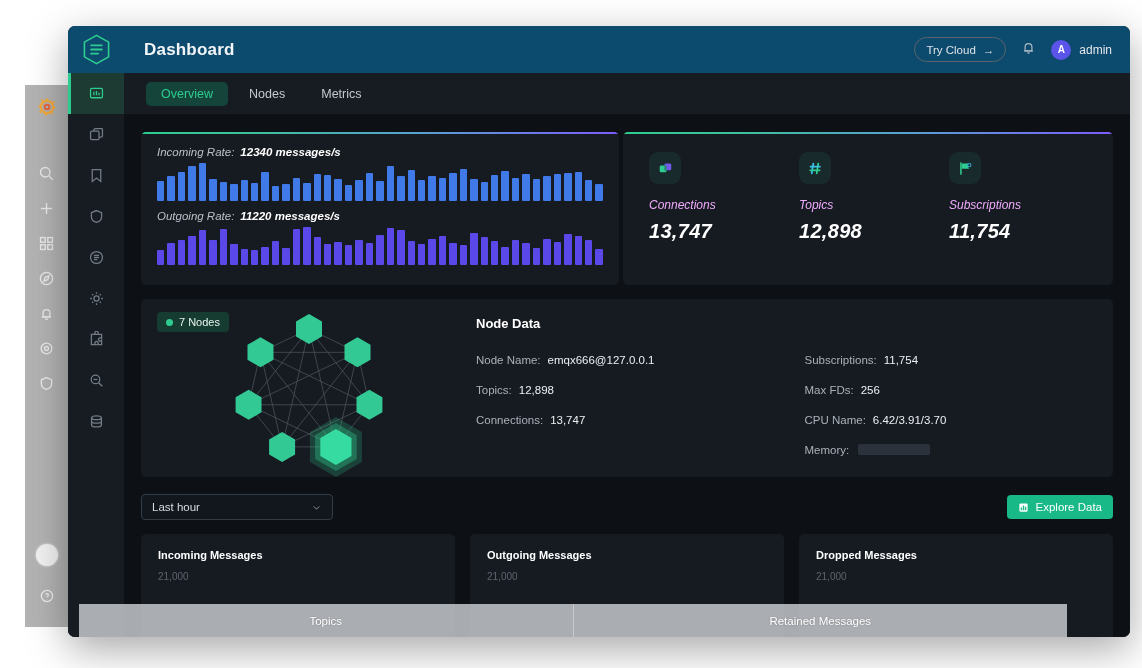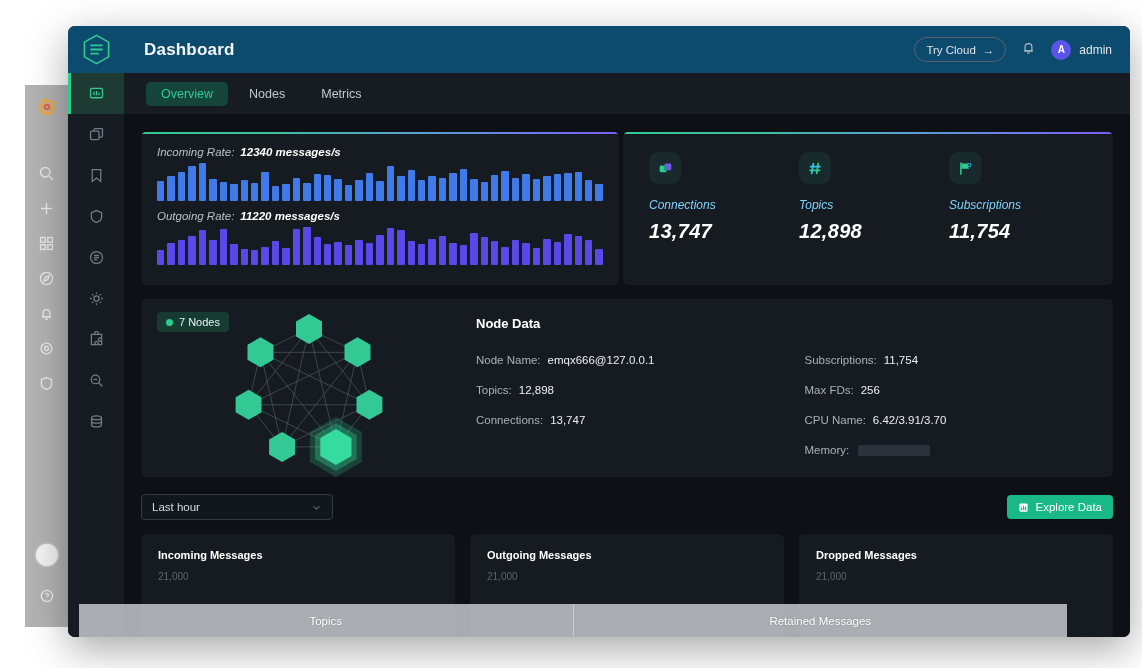--- a/index.html
+++ b/index.html
@@ -145,21 +145,21 @@
   .spark.outgoing i { background: #5b48e8; }
 
   .stats-grid { display: flex; padding-left: 26px; }
   .stat { width: 150px; }
   .stat-ico {
     width: 32px; height: 32px; border-radius: 9px;
     background: rgba(46,204,143,.09);
     display: flex; align-items: center; justify-content: center;
     margin-bottom: 14px;
   }
-  .stat-label { font-size: 12px; color: #7dd3fc; margin-bottom: 8px; }
+  .stat-label { font-size: 12px; color: #f0abfc; margin-bottom: 8px; }
   .stat-value { font-size: 20px; color: #ffffff; font-weight: bold; letter-spacing: .3px; }
 
   
   .row-node {
     display: flex; margin-top: 14px; height: 178px;
     background: #161b22; border-radius: 5px; overflow: hidden;
   }
   .node-viz { flex: 0 0 320px; position: relative; }
   .nodes-badge {
     position: absolute; left: 16px; top: 13px;
@@ -167,21 +167,21 @@
     border-radius: 4px; padding: 4px 9px;
     font-size: 11px; display: flex; align-items: center; gap: 6px;
   }
   .nodes-badge .dot { width: 7px; height: 7px; border-radius: 50%; background: #2ecc8f; }
 
   .node-data { flex: 1; padding: 17px 20px 0 15px; }
   .node-data h3 { font-size: 13px; color: #ffffff; font-weight: bold; margin-bottom: 23px; }
   .nd-cols { display: flex; }
   .nd-col { flex: 1; }
   .nd-col.right { padding-left: 40px; }
-  .nd-line { font-size: 11.5px; color: #aab1b9; margin-bottom: 18px; display: flex; align-items: flex-end; }
+  .nd-line { font-size: 11.5px; color: #aab1b9; margin-bottom: 18px; display: flex; align-items: flex-start; }
   .nd-line b { color: #eceff2; font-weight: normal; margin-left: 7px; }
   .mem-bar {
     margin-left: 9px; width: 72px; height: 11px; border-radius: 2px;
     background: #2b323b; overflow: hidden;
   }
   .mem-fill { height: 100%; background: #2ecc8f; }
 
   
   .row-tools {
     display: flex; align-items: center; justify-content: space-between;

